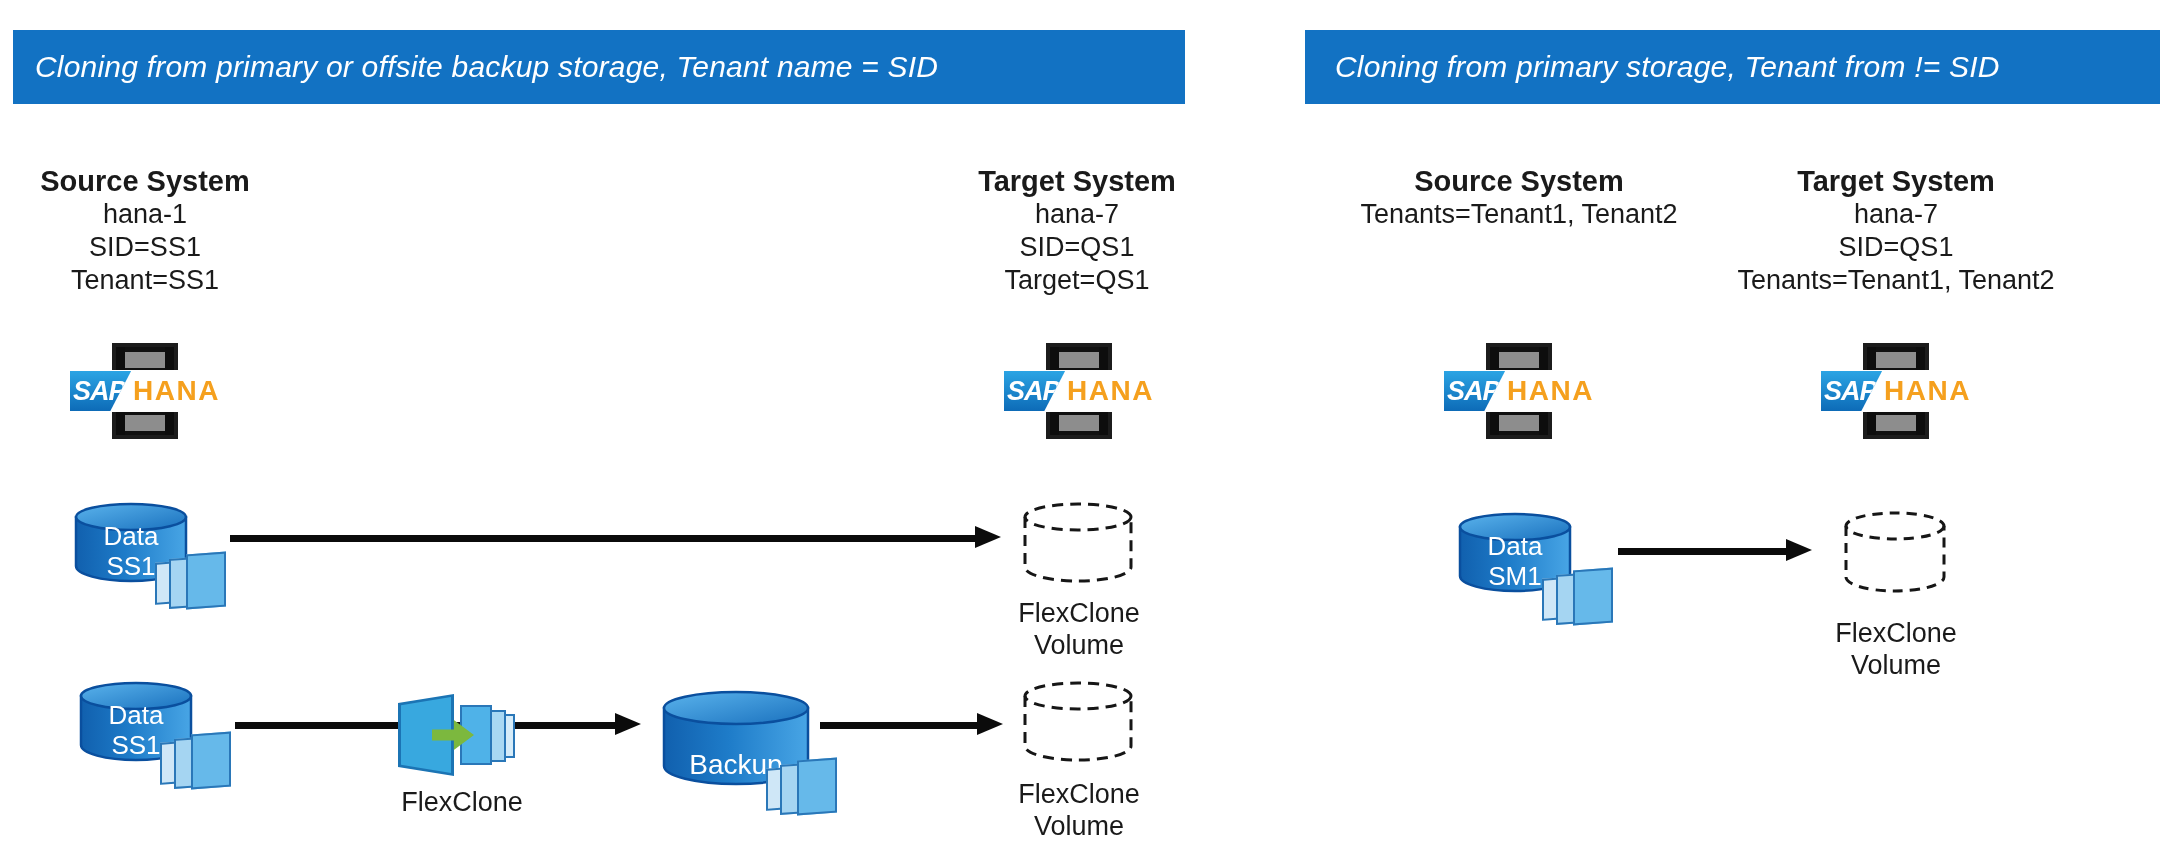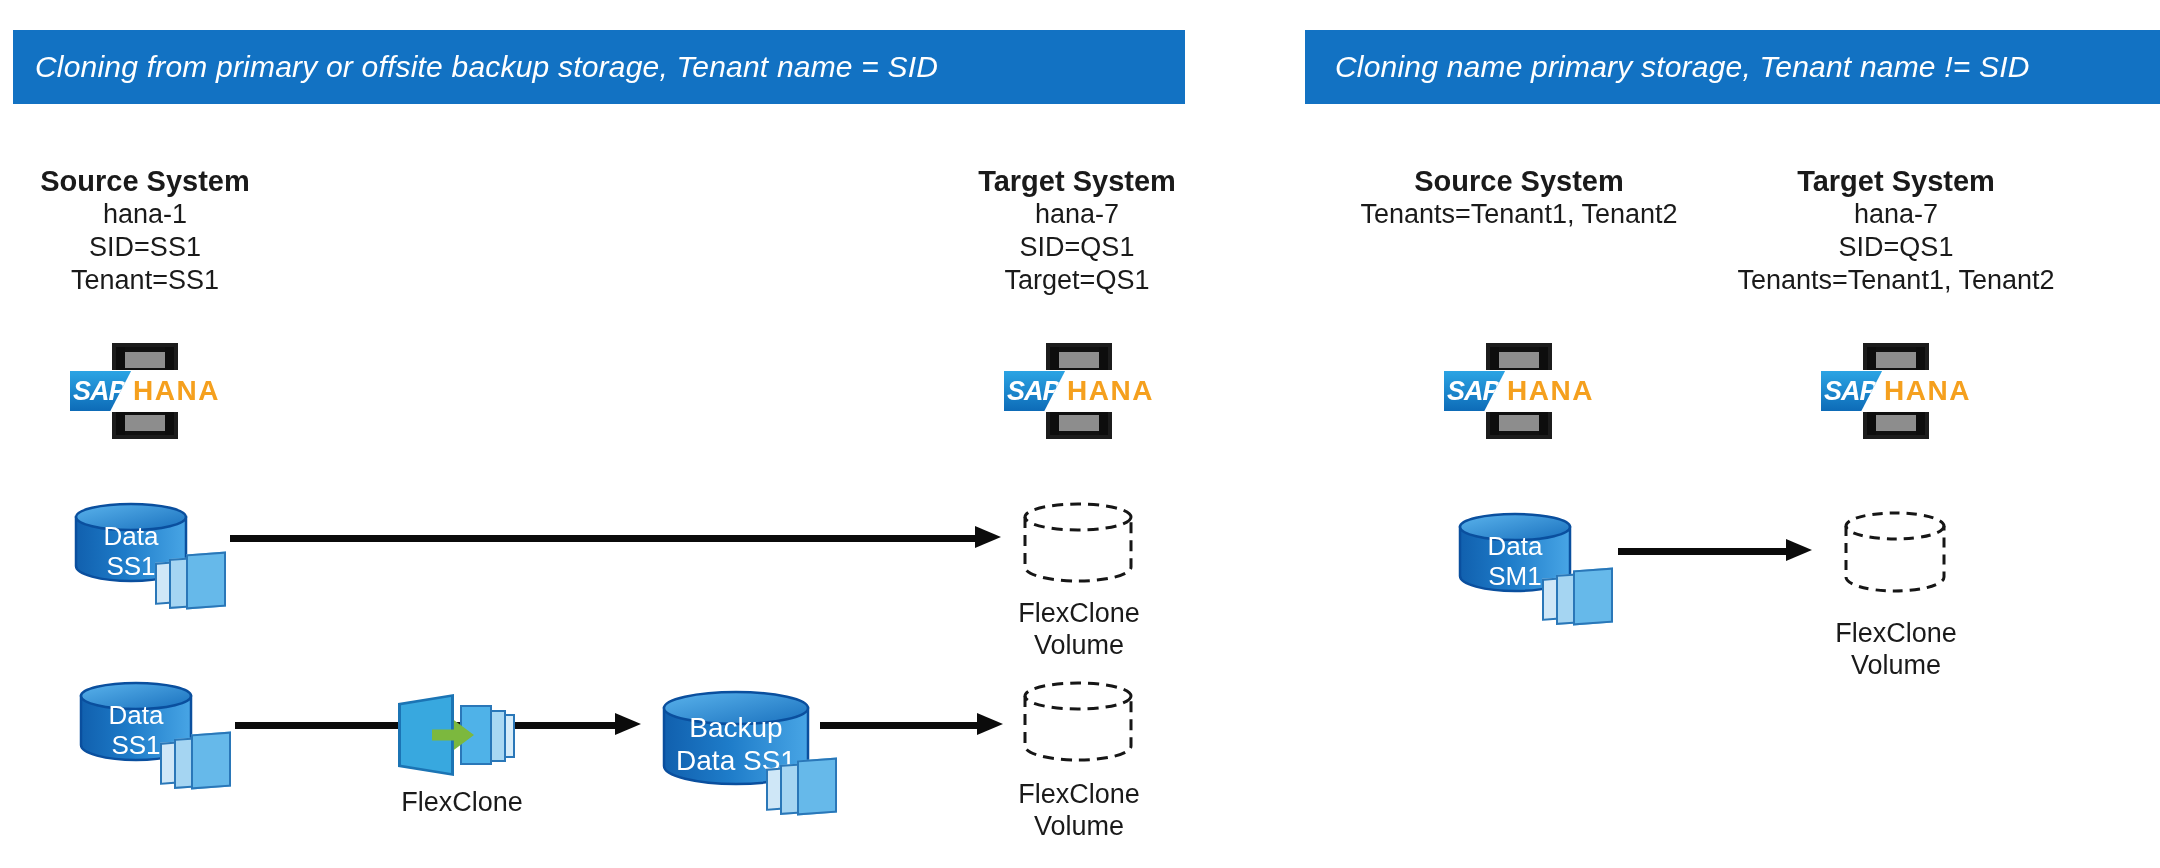--- a/index.html
+++ b/index.html
@@ -44,21 +44,21 @@
   .hanatext{
     color:#f5a01e;font-weight:bold;font-size:28px;letter-spacing:1.5px;margin-left:2px;
   }
   
   .cylwrap{position:absolute;}
   .cylwrap svg{display:block;}
   .cyltext{
     position:absolute;left:0;right:0;text-align:center;color:#ffffff;
     font-size:26px;line-height:30px;
   }
-  .cyltext.big{font-size:28px;line-height:33px;}
+  .cyltext.big{font-size:28px;line-height:33px;margin-top:37px;}
   
   .snapstack{position:absolute;width:72px;height:66px;}
   .snapstack .sq{position:absolute;border:2px solid #2a77b8;box-sizing:border-box;transform:skewY(-4deg);}
   .snapstack .sq1{left:0;top:10px;width:22px;height:42px;background:#cfe7f7;}
   .snapstack .sq2{left:14px;top:6px;width:27px;height:50px;background:#a5d5f2;}
   .snapstack .sq3{left:31px;top:1px;width:40px;height:55px;background:#66b9ea;}
   
   .arrow{position:absolute;height:7px;background:#0b0b0b;}
   .arrow::after{
     content:"";position:absolute;right:-26px;top:-9px;width:0;height:0;
@@ -101,21 +101,21 @@
         <stop offset="1" stop-color="#48a5e5"></stop>
       </linearGradient>
       <linearGradient id="cylTop" x1="0" y1="0" x2="1" y2="1">
         <stop offset="0" stop-color="#5ab3ec"></stop>
         <stop offset="1" stop-color="#1a71be"></stop>
       </linearGradient>
     </defs>
   </svg>
 
   <div class="banner left">Cloning from primary or offsite backup storage, Tenant name = SID</div>
-  <div class="banner right">Cloning name primary storage, Tenant name != SID</div>
+  <div class="banner right">Cloning from primary storage, Tenant from != SID</div>
 
   <div class="sysblock" style="left:15px;width:260px;">
     <div class="systitle">Source System</div>
     <div class="sysline">hana-1</div>
     <div class="sysline">SID=SS1</div>
     <div class="sysline">Tenant=SS1</div>
   </div>
   <div class="sysblock" style="left:947px;width:260px;">
     <div class="systitle">Target System</div>
     <div class="sysline">hana-7</div>

